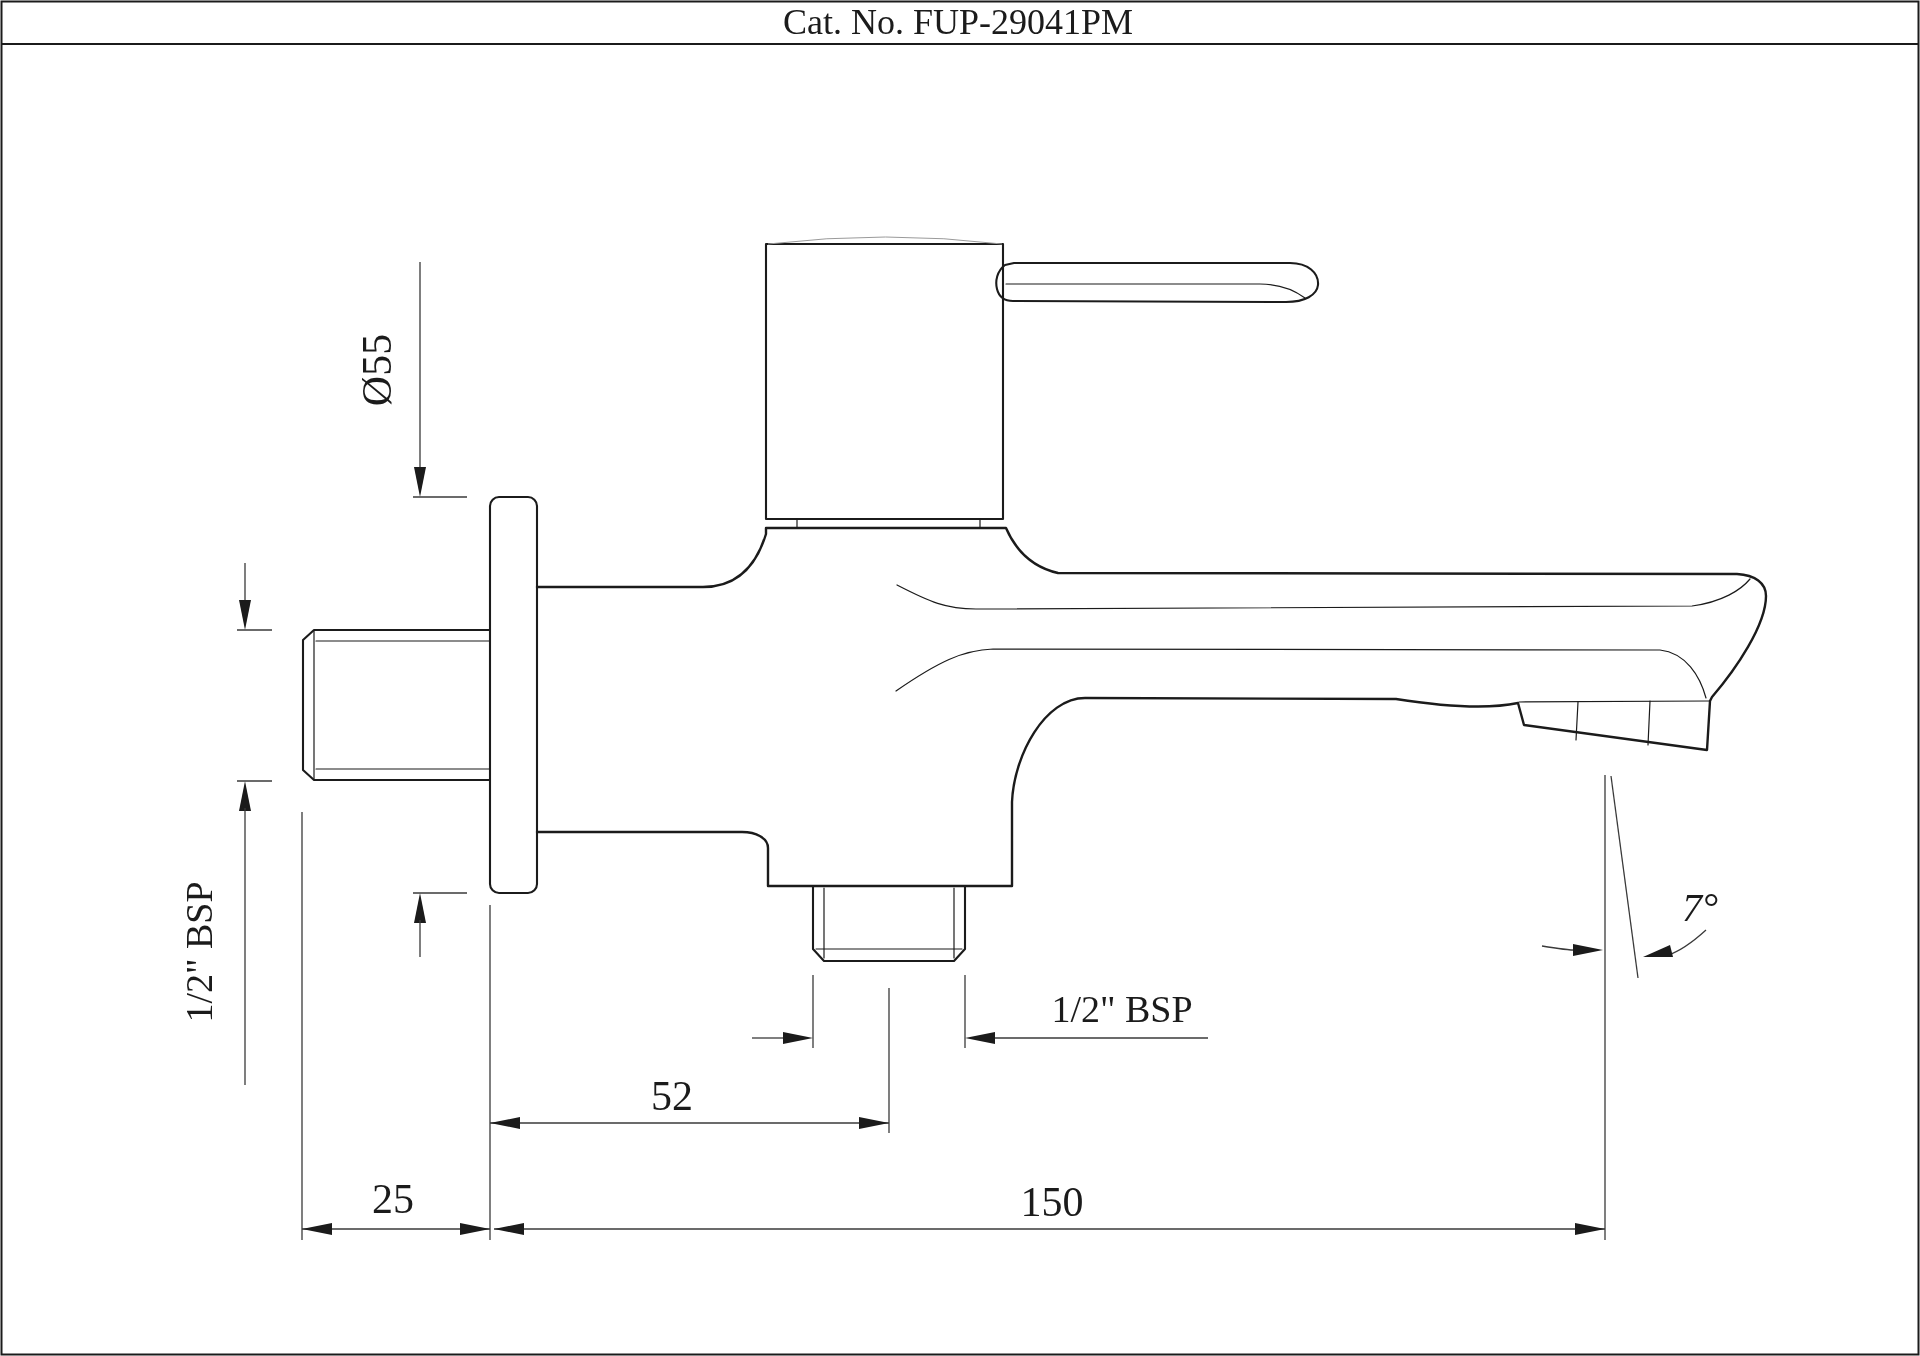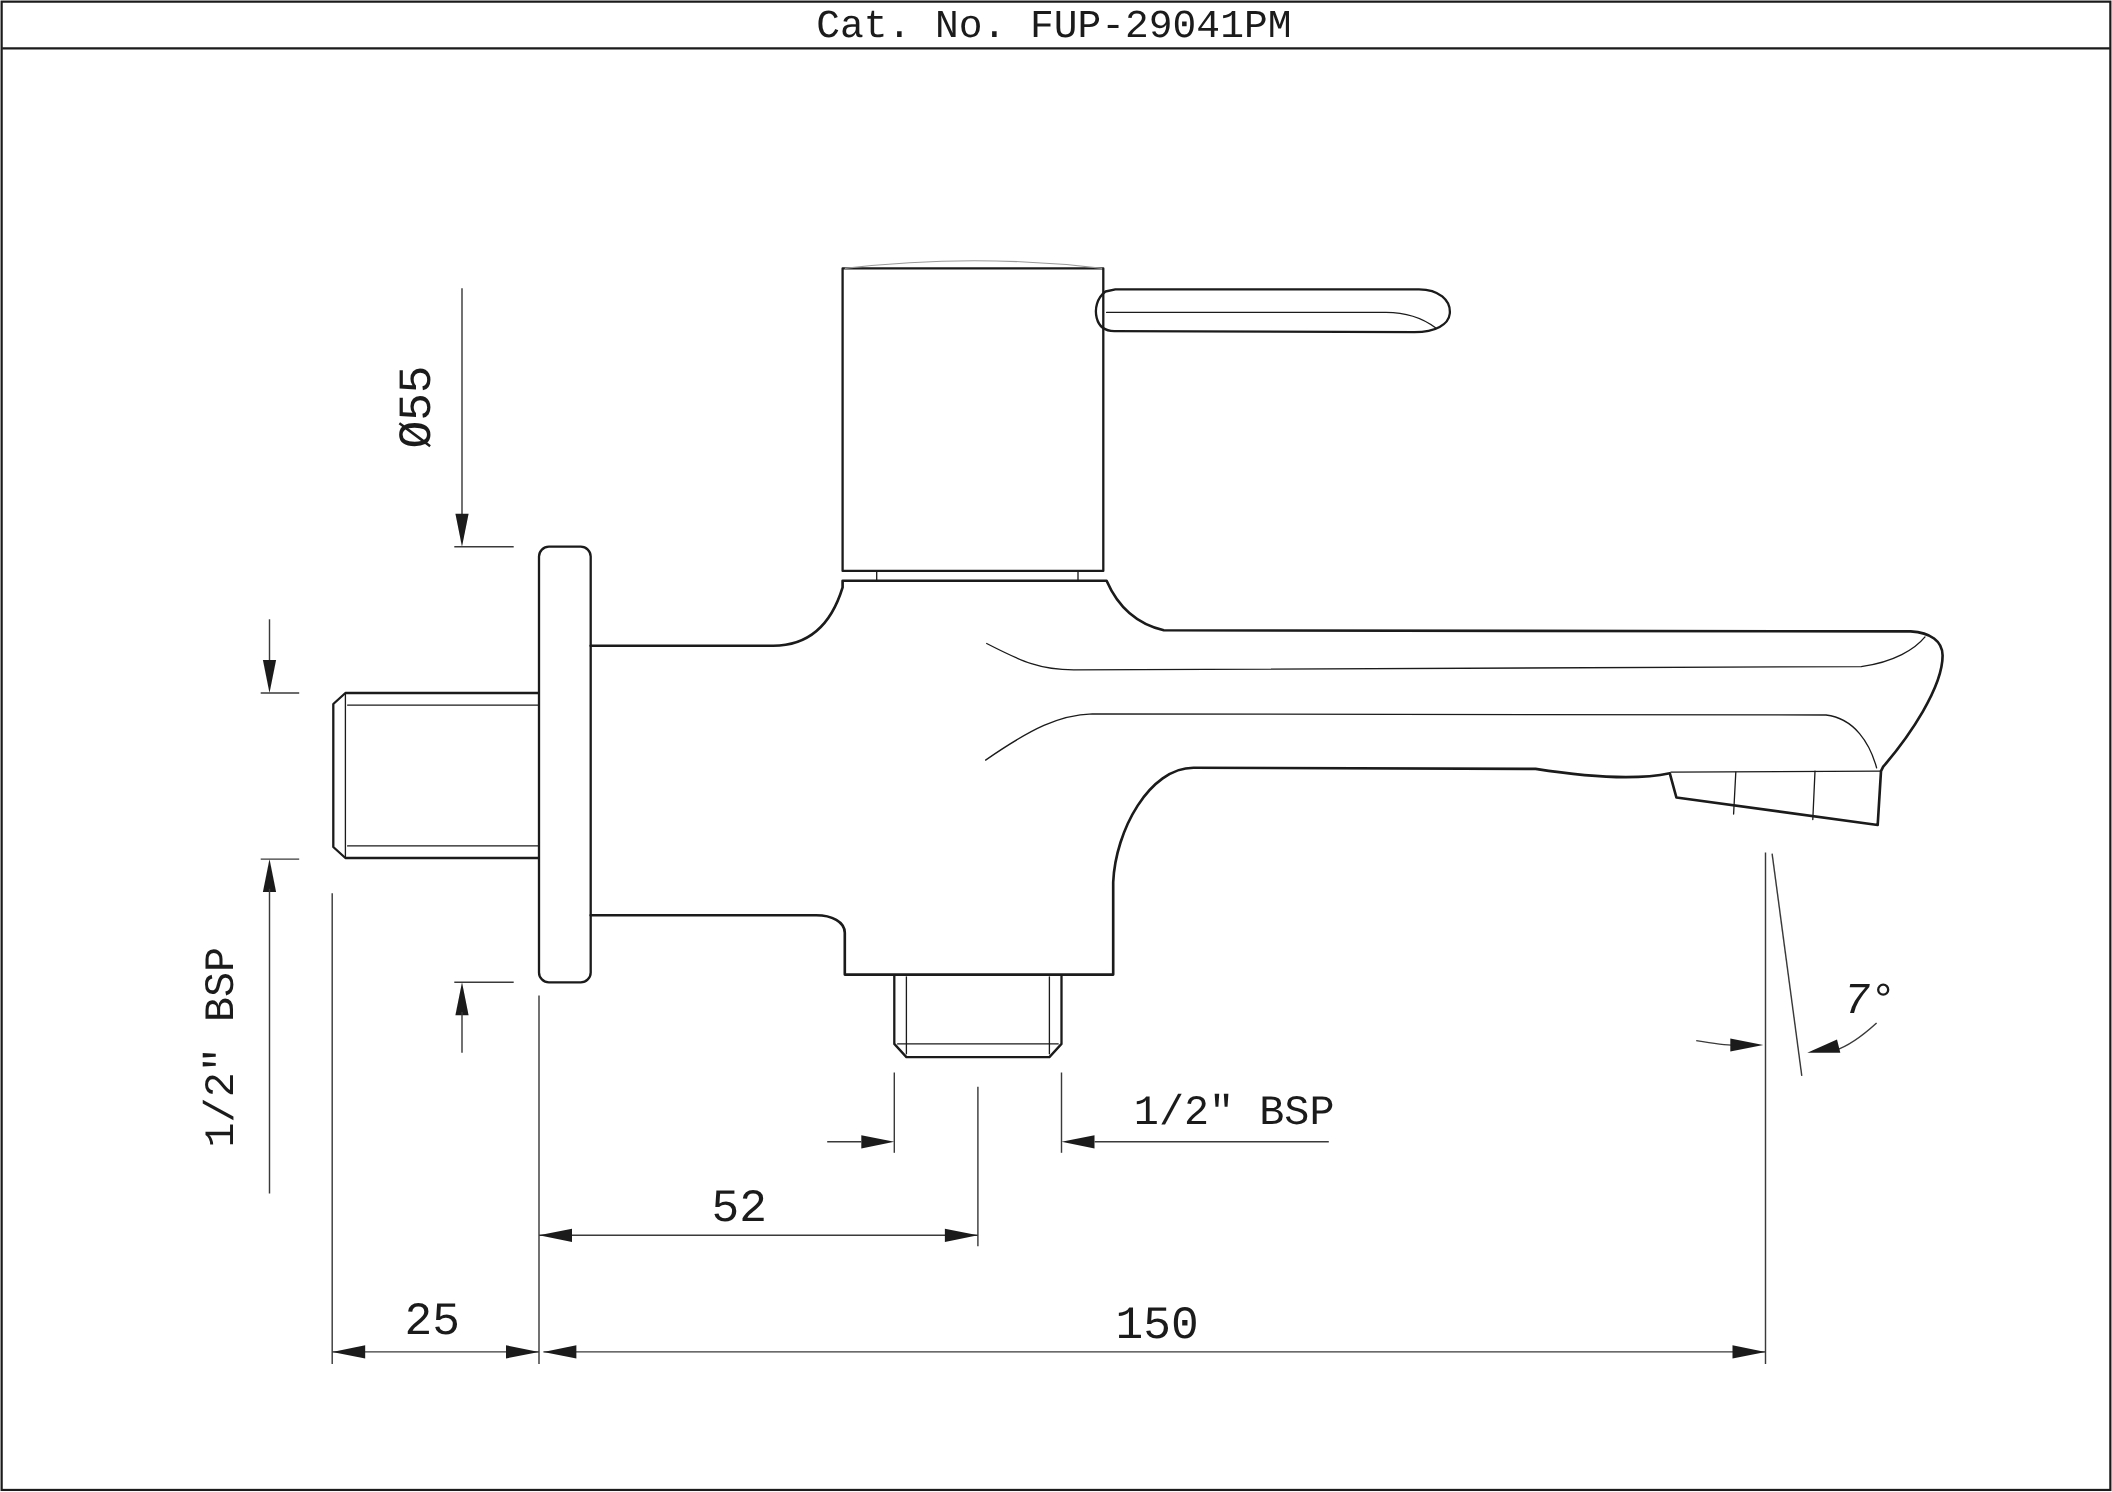--- a/index.html
+++ b/index.html
@@ -3,21 +3,21 @@
 <meta charset="utf-8">
 <style>
   :root{
     --ink:#1b1b1b;
     --dim:#3a3a3a;
     --faint:#9a9a9a;
     --paper:#ffffff;
   }
   html,body{margin:0;padding:0;background:var(--paper);}
   .page{position:relative;width:1877px;height:1356px;background:var(--paper);
-        font-family:Liberation Mono, monospace;}
+        font-family:Liberation Serif, serif;}
   svg{display:block;}
   .outline{fill:none;stroke:var(--ink);stroke-width:2.4;stroke-linejoin:round;stroke-linecap:round;}
   .medium{fill:none;stroke:var(--ink);stroke-width:2.1;stroke-linejoin:round;}
   .thin{fill:none;stroke:var(--ink);stroke-width:1.2;stroke-linejoin:round;stroke-linecap:round;}
   .faint{fill:none;stroke:var(--faint);stroke-width:1;}
   .dimline{fill:none;stroke:var(--dim);stroke-width:1.3;stroke-linecap:butt;}
   .arrow{fill:var(--ink);stroke:none;}
   .dimtext{fill:var(--ink);font-size:42px;}
   .dimtext-small{fill:var(--ink);font-size:38px;}
   .angle-text{fill:var(--ink);font-size:40px;font-style:italic;}

